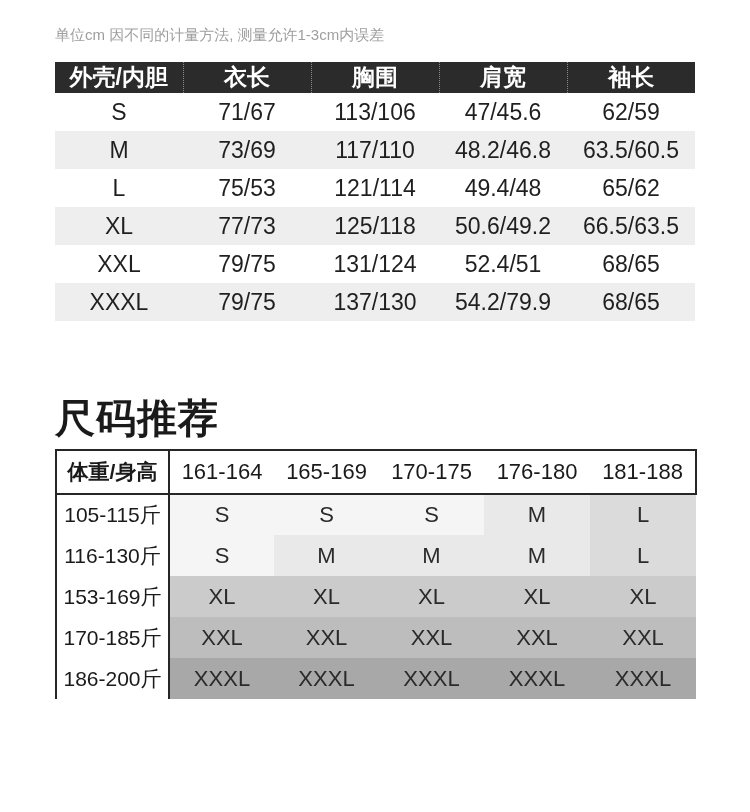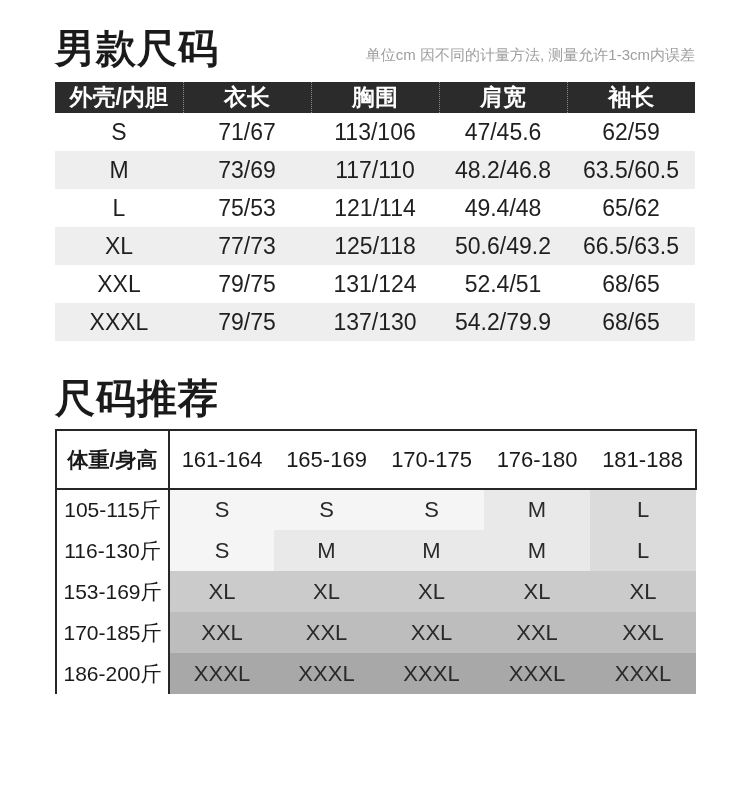--- a/index.html
+++ b/index.html
@@ -32,25 +32,25 @@
   }
   .mens-table th + th { border-left: 1px dotted rgba(255,255,255,0.45); }
   .mens-table td {
     height: 38px; font-size: 23px; font-weight: 400;
     text-align: center; vertical-align: middle; color: #1f1f1f;
     background: #ffffff;
   }
   .mens-table tr.alt td { background: #eeeeee; }
 
   
-  .rec-title { margin-top: 35px; }
+  .rec-title { margin-top: 75px; }
   .rec-table { width: 640px; margin-top: 9px; }
   .rec-table thead tr { border-top: 2px solid #262626; border-bottom: 2px solid #262626; }
   .rec-table th {
-    height: 59px; background: #ffffff;
+    height: 44px; background: #ffffff;
     font-size: 22px; font-weight: 500;
     text-align: center; vertical-align: middle; color: #1a1a1a;
   }
   .rec-table th.corner {
     font-size: 21px; font-weight: 700;
     border-left: 2px solid #262626; border-right: 2px solid #262626;
   }
   .rec-table th:last-child { border-right: 2px solid #262626; }
   .rec-table td {
     height: 41px; font-size: 22px; font-weight: 400;
@@ -58,21 +58,20 @@
   }
   .rec-table td.row-label {
     background: #ffffff; font-size: 21px; font-weight: 500; color: #1a1a1a;
     border-left: 2px solid #262626; border-right: 2px solid #262626;
   }
 </style>
 </head>
 <body>
 
 <div class="section-head">
-  <h1 class="page-title">男款尺码</h1>
   <span class="unit-note">单位cm 因不同的计量方法, 测量允许1-3cm内误差</span>
 </div>
 
 <table class="mens-table">
   <colgroup>
     <col style="width:128px">
       <col style="width:128px">
       <col style="width:128px">
       <col style="width:128px">
       <col style="width:128px">

